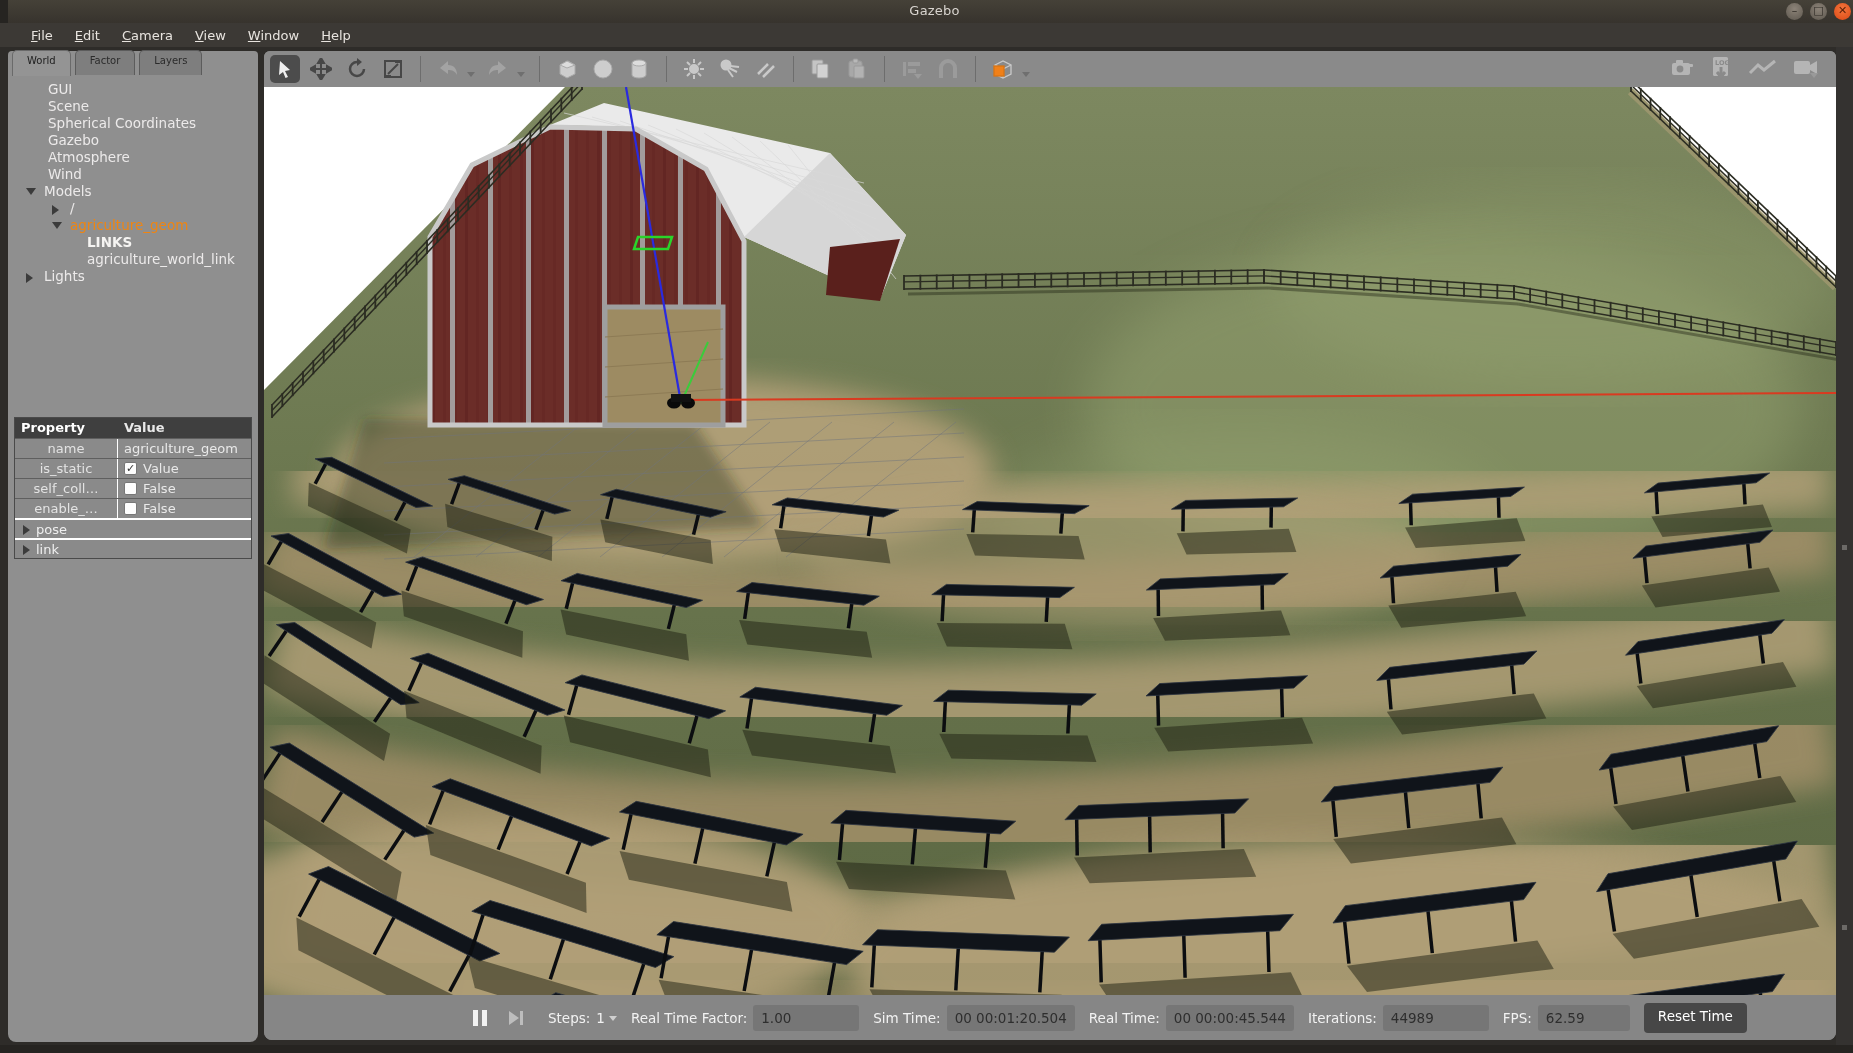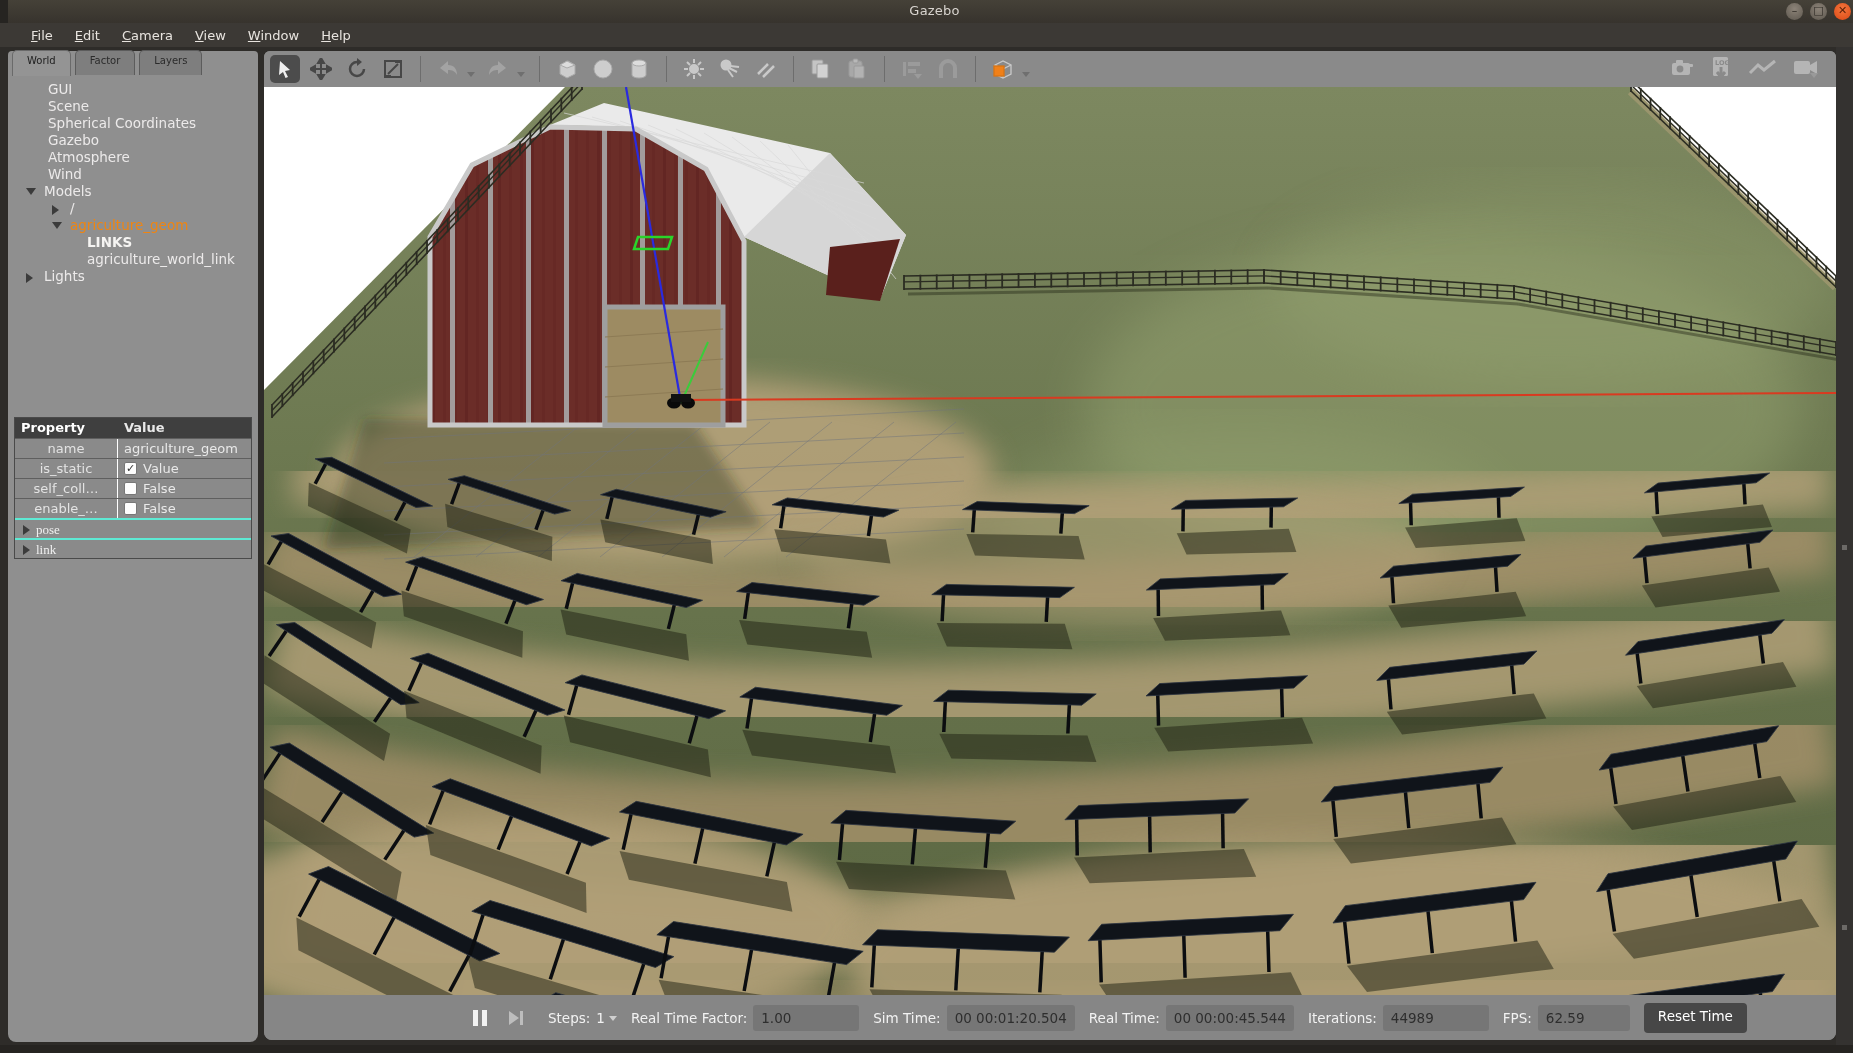--- a/index.html
+++ b/index.html
@@ -36,21 +36,21 @@
   .trow .lbl.orange { color:#ef8512; }
   .trow .lbl.bold { font-weight:bold; color:#f5f4f2; }
 
   .gripdots { position:absolute; left:50%; transform:translateX(-50%); top:404px; color:#6a6a6a; font-size:9px; letter-spacing:2px; }
   .proptable { position:absolute; left:6px; top:366px; width:238px; font-size:13px; border:1px solid #4a4a4a; }
   .prow { display:flex; height:20px; line-height:20px; background:#8a8a8a; border-top:1px solid #5f5f5f; }
   .prow.header { background:#3f3f3f; color:#ffffff; font-weight:bold; border-top:none; }
   .prow .c1 { width:103px; text-align:center; color:#e3e3e3; border-right:1px solid #ffffff; overflow:hidden; }
   .prow.header .c1 { text-align:left; padding-left:6px; color:#fff; border-right:none; }
   .prow .c2 { flex:1; padding-left:6px; color:#e9e9e9; display:flex; align-items:center; gap:6px; overflow:hidden; }
-  .prow.group { border-top:2px solid #5eead4; color:#efefef;font-family:Liberation Serif, serif; }
+  .prow.group { border-top:2px solid #ffffff; color:#efefef; }
   .prow.group .garr { margin:5px 6px 0 8px; width:0; height:0; border-top:5px solid transparent; border-bottom:5px solid transparent; border-left:7px solid #3b3b3b; }
   .cb { width:13px; height:13px; background:#fdfdfd; border:1px solid #777; border-radius:2px;
         font-size:11px; line-height:12px; text-align:center; color:#333; font-weight:bold; }
 
   
   .rightcol { position:absolute; left:264px; top:4px; width:1572px; height:989px;
               border-radius:6px 6px 8px 8px; overflow:hidden; background:#8a8a8a; }
   .toolbar { position:absolute; left:0; top:0; width:1572px; height:36px; background:#8a8a8a;
              display:flex; align-items:center; padding-left:6px; gap:6px; }
   .tbtn { width:30px; height:28px; display:flex; align-items:center; justify-content:center; border-radius:5px; }

